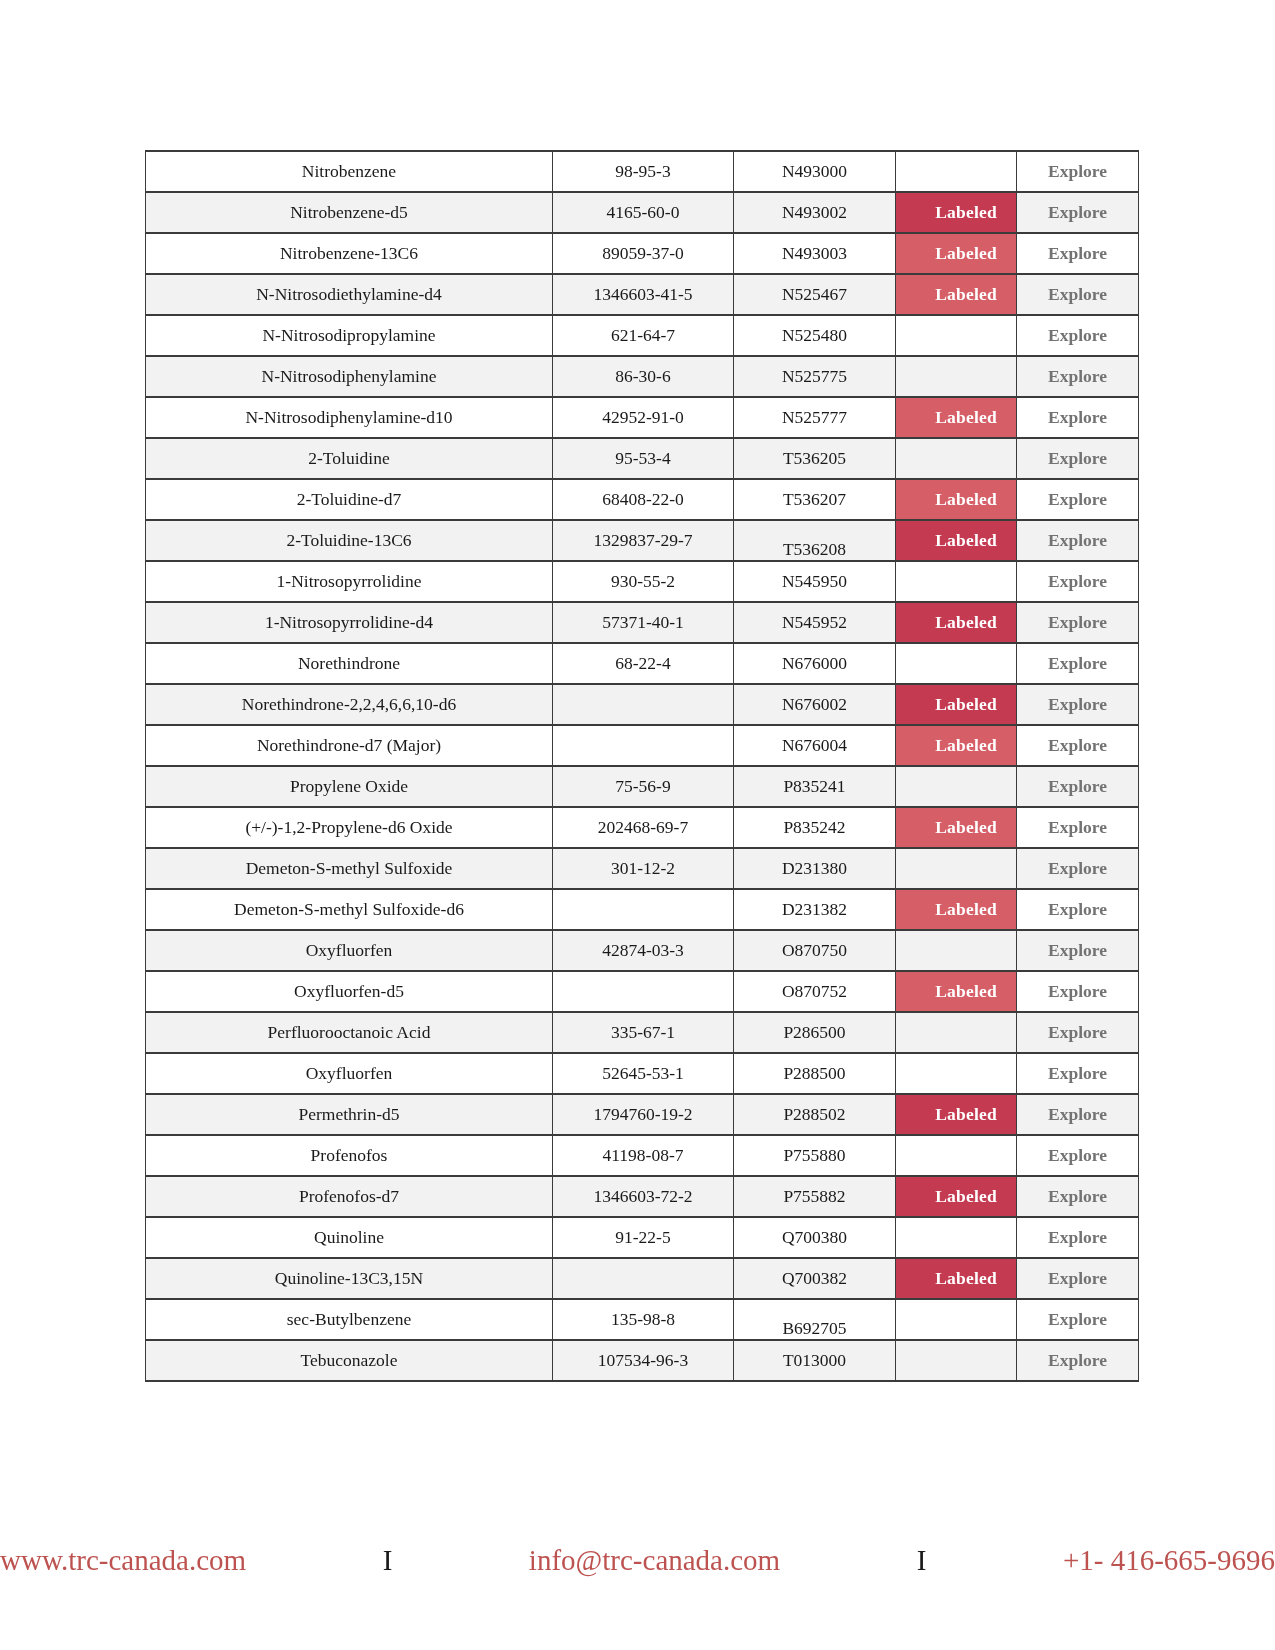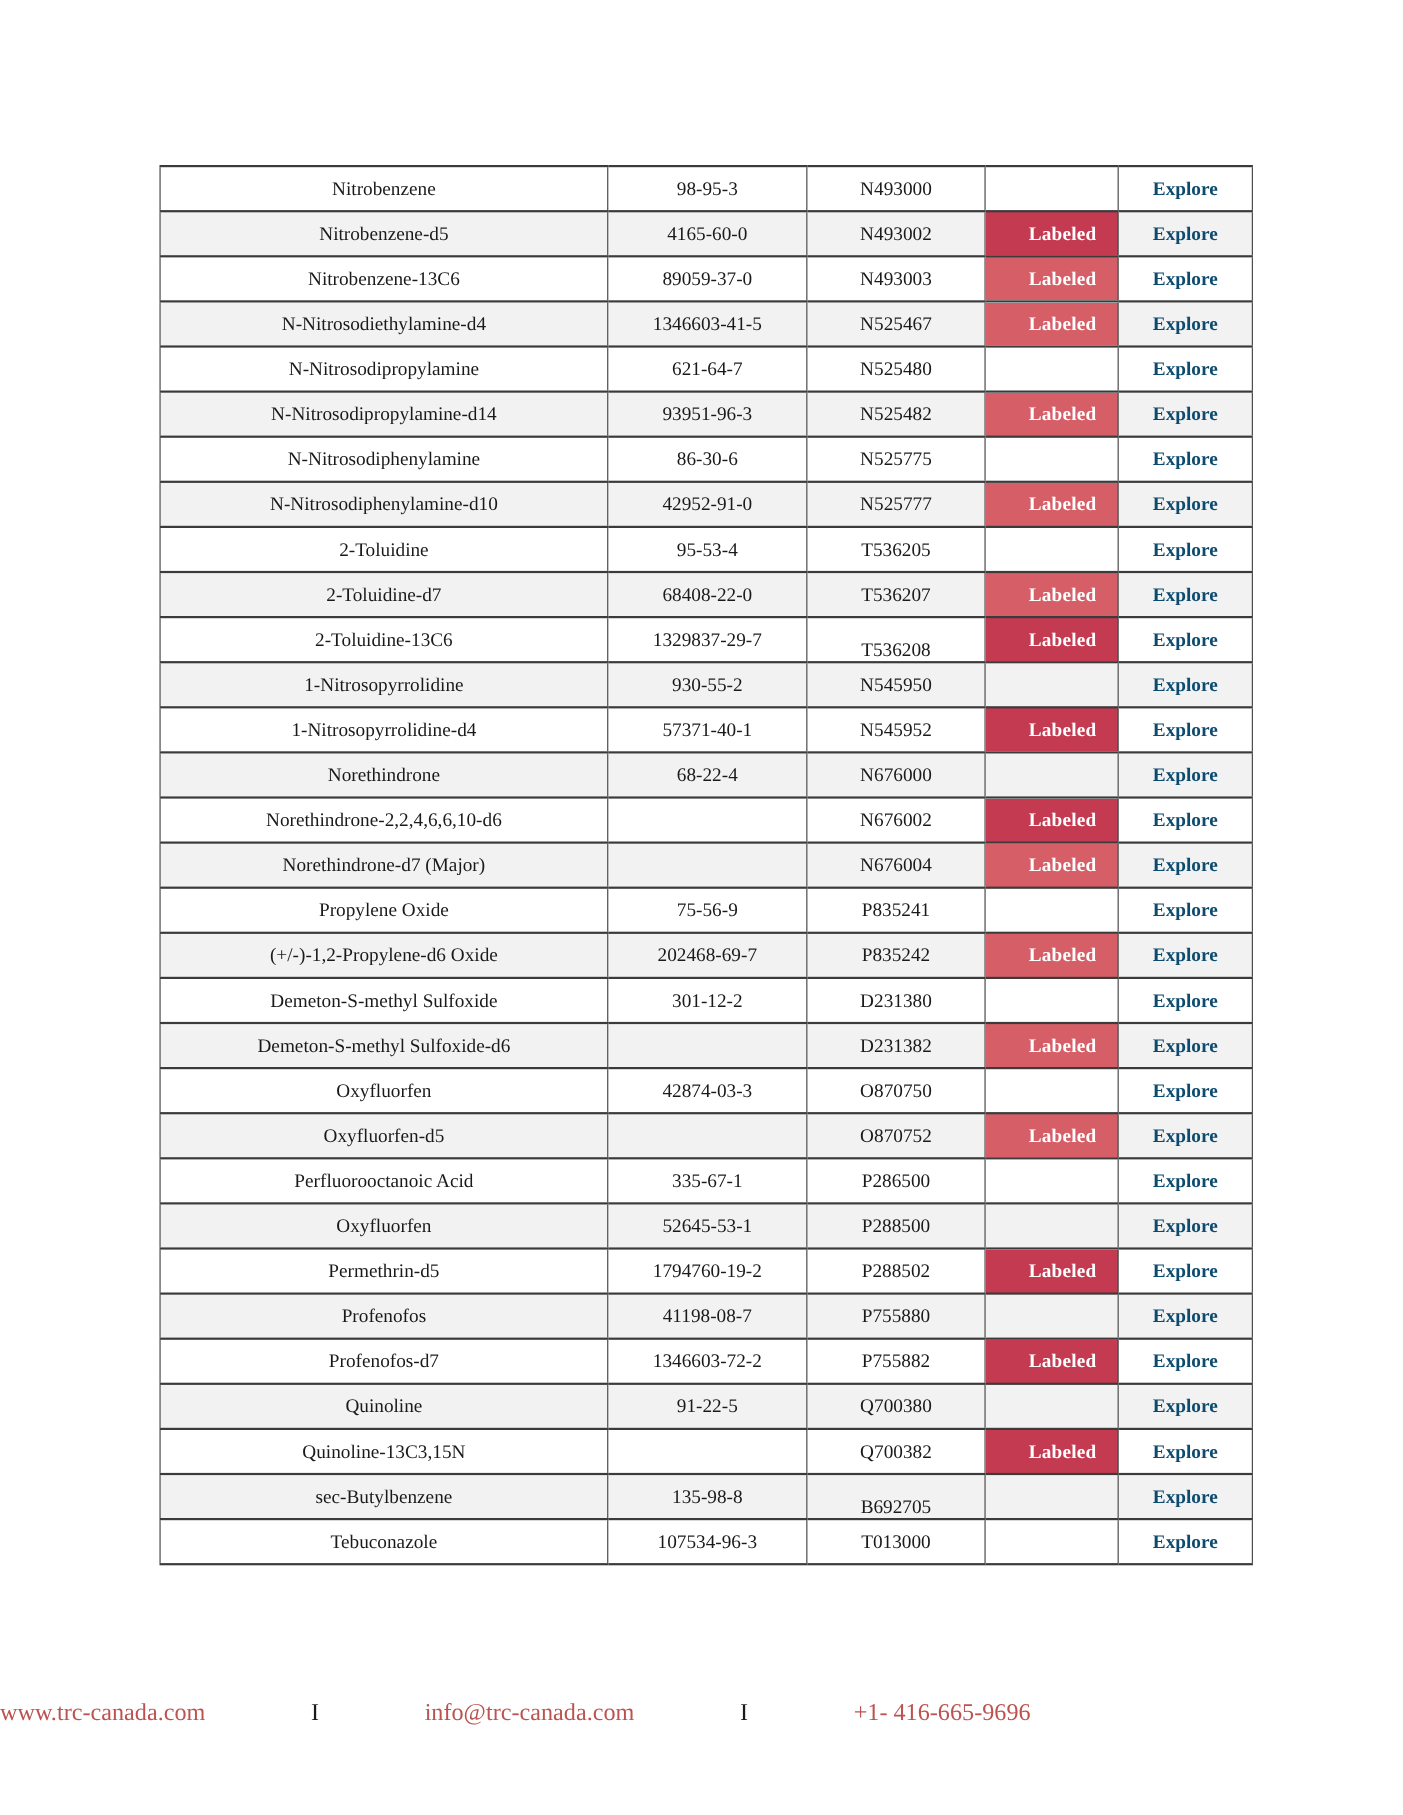--- a/index.html
+++ b/index.html
@@ -44,36 +44,36 @@
   .catalog tr td.c-label.light{background:var(--badge-light);}
   .badge{
     color:#ffffff;
     font-weight:bold;
     font-size:17.5px;
     letter-spacing:.2px;
     margin-left:20px;
   }
   .explore{
     font-weight:bold;
-    color:#0c4a6e;
+    color:#737373;
     text-decoration:none;
     font-size:17.5px;
     cursor:pointer;
   }
   .code-span{display:inline-block;text-align:right;}
   .code-span.low{transform:translateY(9px);}
   .footer{
     position:absolute;
     left:0;right:0;
     top:1544px;
     display:flex;
-    justify-content:flex-start;
+    justify-content:space-between;
     align-items:baseline;
-    gap:96px;
-    font-size:22px;
+    gap:40px;
+    font-size:29px;
     color:var(--footer-red);
   }
   .footer a{color:var(--footer-red);text-decoration:none;cursor:pointer;}
   .footer .sep{color:#1a1a1a;}
 </style>
 </head>
 <body>
 
 <table class="catalog">
   <colgroup>
@@ -168,37 +168,20 @@
       <span class="code-span">N525480</span>
     </td>
     <td class="c-label">
       <span class="badge"></span>
     </td>
     <td class="c-explore">
       <a class="explore">Explore</a>
     </td>
   </tr>
 
-  <tr>
-    <td class="c-name">
-      <span>N-Nitrosodipropylamine-d14</span>
-    </td>
-    <td class="c-cas">
-      <span>93951-96-3</span>
-    </td>
-    <td class="c-code">
-      <span class="code-span">N525482</span>
-    </td>
-    <td class="c-label light">
-      <span class="badge">Labeled</span>
-    </td>
-    <td class="c-explore">
-      <a class="explore">Explore</a>
-    </td>
-  </tr>
 
   <tr>
     <td class="c-name">
       <span>N-Nitrosodiphenylamine</span>
     </td>
     <td class="c-cas">
       <span>86-30-6</span>
     </td>
     <td class="c-code">
       <span class="code-span">N525775</span>

